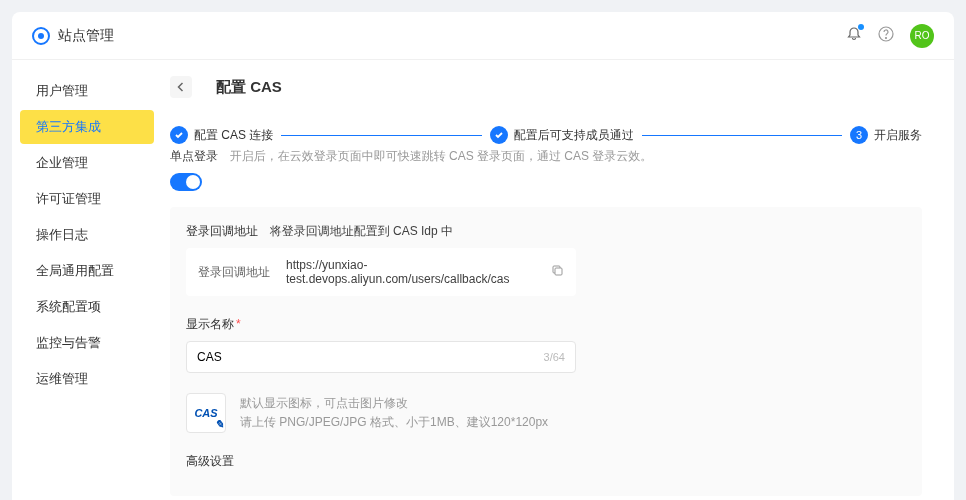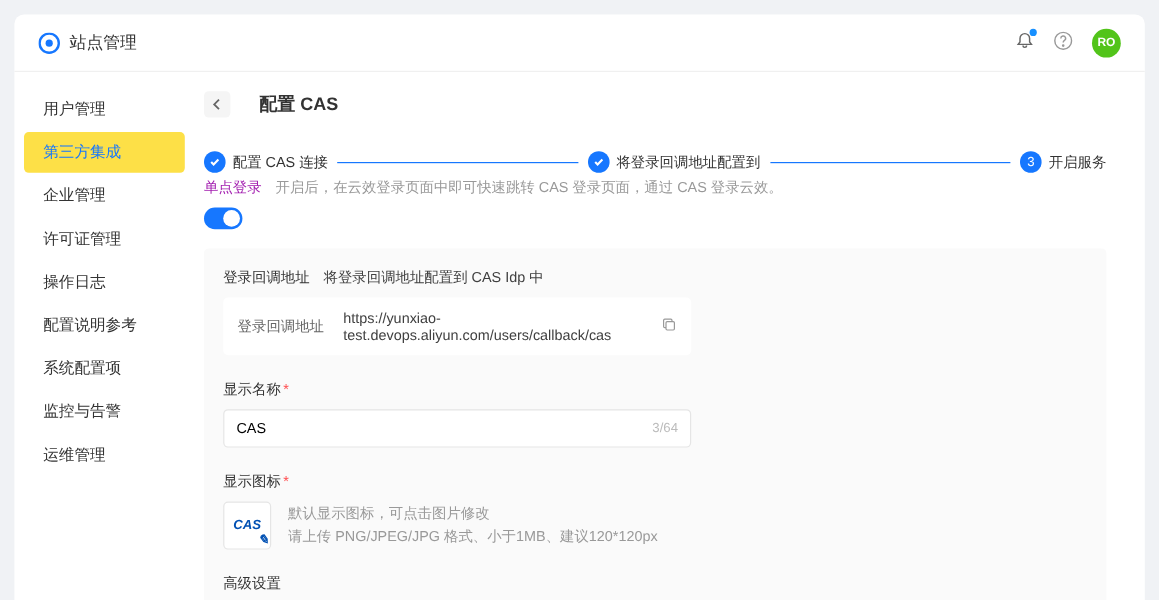--- a/index.html
+++ b/index.html
@@ -5,39 +5,39 @@
 *{margin:0;padding:0;box-sizing:border-box}
 body{font-family:-apple-system,BlinkMacSystemFont,"Segoe UI","PingFang SC","Microsoft YaHei",sans-serif;background:#f0f2f5;font-size:13px;color:#333}
 .app{background:#fff;margin:12px;border-radius:8px;min-height:calc(100vh - 24px);position:relative}
 .header{height:48px;display:flex;align-items:center;padding:0 20px;border-bottom:1px solid #f0f0f0}
 .logo{width:18px;height:18px;margin-right:8px;display:flex;align-items:center;justify-content:center}
 .h-title{font-size:14px;font-weight:500;color:#333}
 .h-right{margin-left:auto;display:flex;align-items:center;gap:16px}
 .bell{position:relative;cursor:pointer}
 .bell-dot{position:absolute;top:-2px;right:-2px;width:6px;height:6px;background:#1890ff;border-radius:50%}
 .help-ico{cursor:pointer;color:#999}
-.avatar{width:24px;height:24px;border-radius:50%;background:#52c41a;color:#fff;display:flex;align-items:center;justify-content:center;font-size:10px;font-weight:700}
+.avatar{width:24px;height:24px;border-radius:50%;background:#52c41a;color:#fff;display:flex;align-items:center;justify-content:center;font-size:10px;font-weight:400}
 .body{display:flex}
 .sidebar{width:150px;padding:12px 0}
 .nav-item{padding:8px 16px;font-size:13px;color:#333;cursor:pointer;margin:2px 8px;border-radius:4px}
 .nav-item.active{background:#fde047;color:#1677ff}
 .main{flex:1;padding:16px 32px 24px 8px}
 .page-head{display:flex;align-items:center;gap:24px;margin-bottom:28px}
 .back{width:22px;height:22px;background:#f5f5f5;border-radius:4px;display:flex;align-items:center;justify-content:center;cursor:pointer;color:#666}
 .pt{font-size:15px;font-weight:600}
 .sub{font-size:12px;color:#666}
 .help-link{color:#1677ff;cursor:pointer}
 .steps{display:flex;align-items:center;margin:0 0 4px 0}
 .step{display:flex;align-items:center}
 .sc{width:18px;height:18px;border-radius:50%;display:flex;align-items:center;justify-content:center;font-size:11px;margin-right:6px}
 .sc.done{background:#1677ff;color:#fff}
 .sc.cur{background:#1677ff;color:#fff}
 .st{font-size:12px;color:#333}
 .line{flex:1;height:1px;background:#1677ff;margin:0 8px}
-.sec-title{font-size:12px;color:#a21caf;display:inline-block;margin-right:8px}
+.sec-title{font-size:12px;color:#404040;display:inline-block;margin-right:8px}
 .sec-desc{font-size:12px;color:#999}
 .switch{width:32px;height:18px;background:#1677ff;border-radius:9px;position:relative;cursor:pointer;margin-top:8px;margin-bottom:16px}
 .switch::after{content:"";position:absolute;width:14px;height:14px;background:#fff;border-radius:50%;top:2px;left:16px}
 .card{background:#fafafa;padding:16px;border-radius:4px}
 .field{margin-bottom:20px}
 .fl{font-size:12px;color:#333;margin-bottom:8px}
 .fd{font-size:12px;color:#404040;margin-left:8px}
 .req{color:#ff4d4f;margin-left:2px}
 .urlbox{background:#fff;padding:10px 12px;border-radius:4px;display:flex;align-items:center;gap:16px;width:390px}
 .ul-label{font-size:12px;color:#666}
@@ -83,21 +83,21 @@
       <div class="avatar">RO</div>
     </div>
   </div>
   <div class="body">
     <div class="sidebar">
       <div class="nav-item">用户管理</div>
       <div class="nav-item active">第三方集成</div>
       <div class="nav-item">企业管理</div>
       <div class="nav-item">许可证管理</div>
       <div class="nav-item">操作日志</div>
-      <div class="nav-item">配置说明参考</div>
+      <div class="nav-item">全局通用配置</div>
       <div class="nav-item">系统配置项</div>
       <div class="nav-item">监控与告警</div>
       <div class="nav-item">运维管理</div>
     </div>
     <div class="main">
       <div class="page-head">
         <div class="back">
           <svg width="12" height="12" viewBox="0 0 12 12" fill="none" stroke="#666" stroke-width="1.5">
               <path d="M7.5 2L3.5 6l4 4"></path>
             </svg>
@@ -113,21 +113,21 @@
             </div>
           <div class="st">配置 CAS 连接</div>
         </div>
         <div class="line"></div>
         <div class="step">
           <div class="sc done">
               <svg width="10" height="10" viewBox="0 0 10 10" fill="none" stroke="#fff" stroke-width="1.8">
                 <path d="M2 5l2 2 4-4"></path>
               </svg>
             </div>
-          <div class="st">将登录回调地址配置到</div>
+          <div class="st">配置后可支持成员通过</div>
         </div>
         <div class="line"></div>
         <div class="step">
           <div class="sc cur">3</div>
           <div class="st">开启服务</div>
         </div>
       </div>
 
       <div>
         <span class="sec-title">单点登录</span>
@@ -156,21 +156,20 @@
 
         <div class="field">
           <div class="fl"><span>显示名称</span><span class="req">*</span></div>
           <div class="inp">
             <input value="CAS" style="">
             <span class="counter">3/64</span>
           </div>
         </div>
 
         <div class="field">
-          <div class="fl"><span>显示图标</span><span class="req">*</span></div>
           <div class="icon-row">
             <div class="icon-prev">
               <span>CAS</span>
               <span class="edit-corner">✎</span>
             </div>
             <div class="icon-hints">
               <div>默认显示图标，可点击图片修改</div>
               <div>请上传 PNG/JPEG/JPG 格式、小于1MB、建议120*120px</div>
             </div>
           </div>

